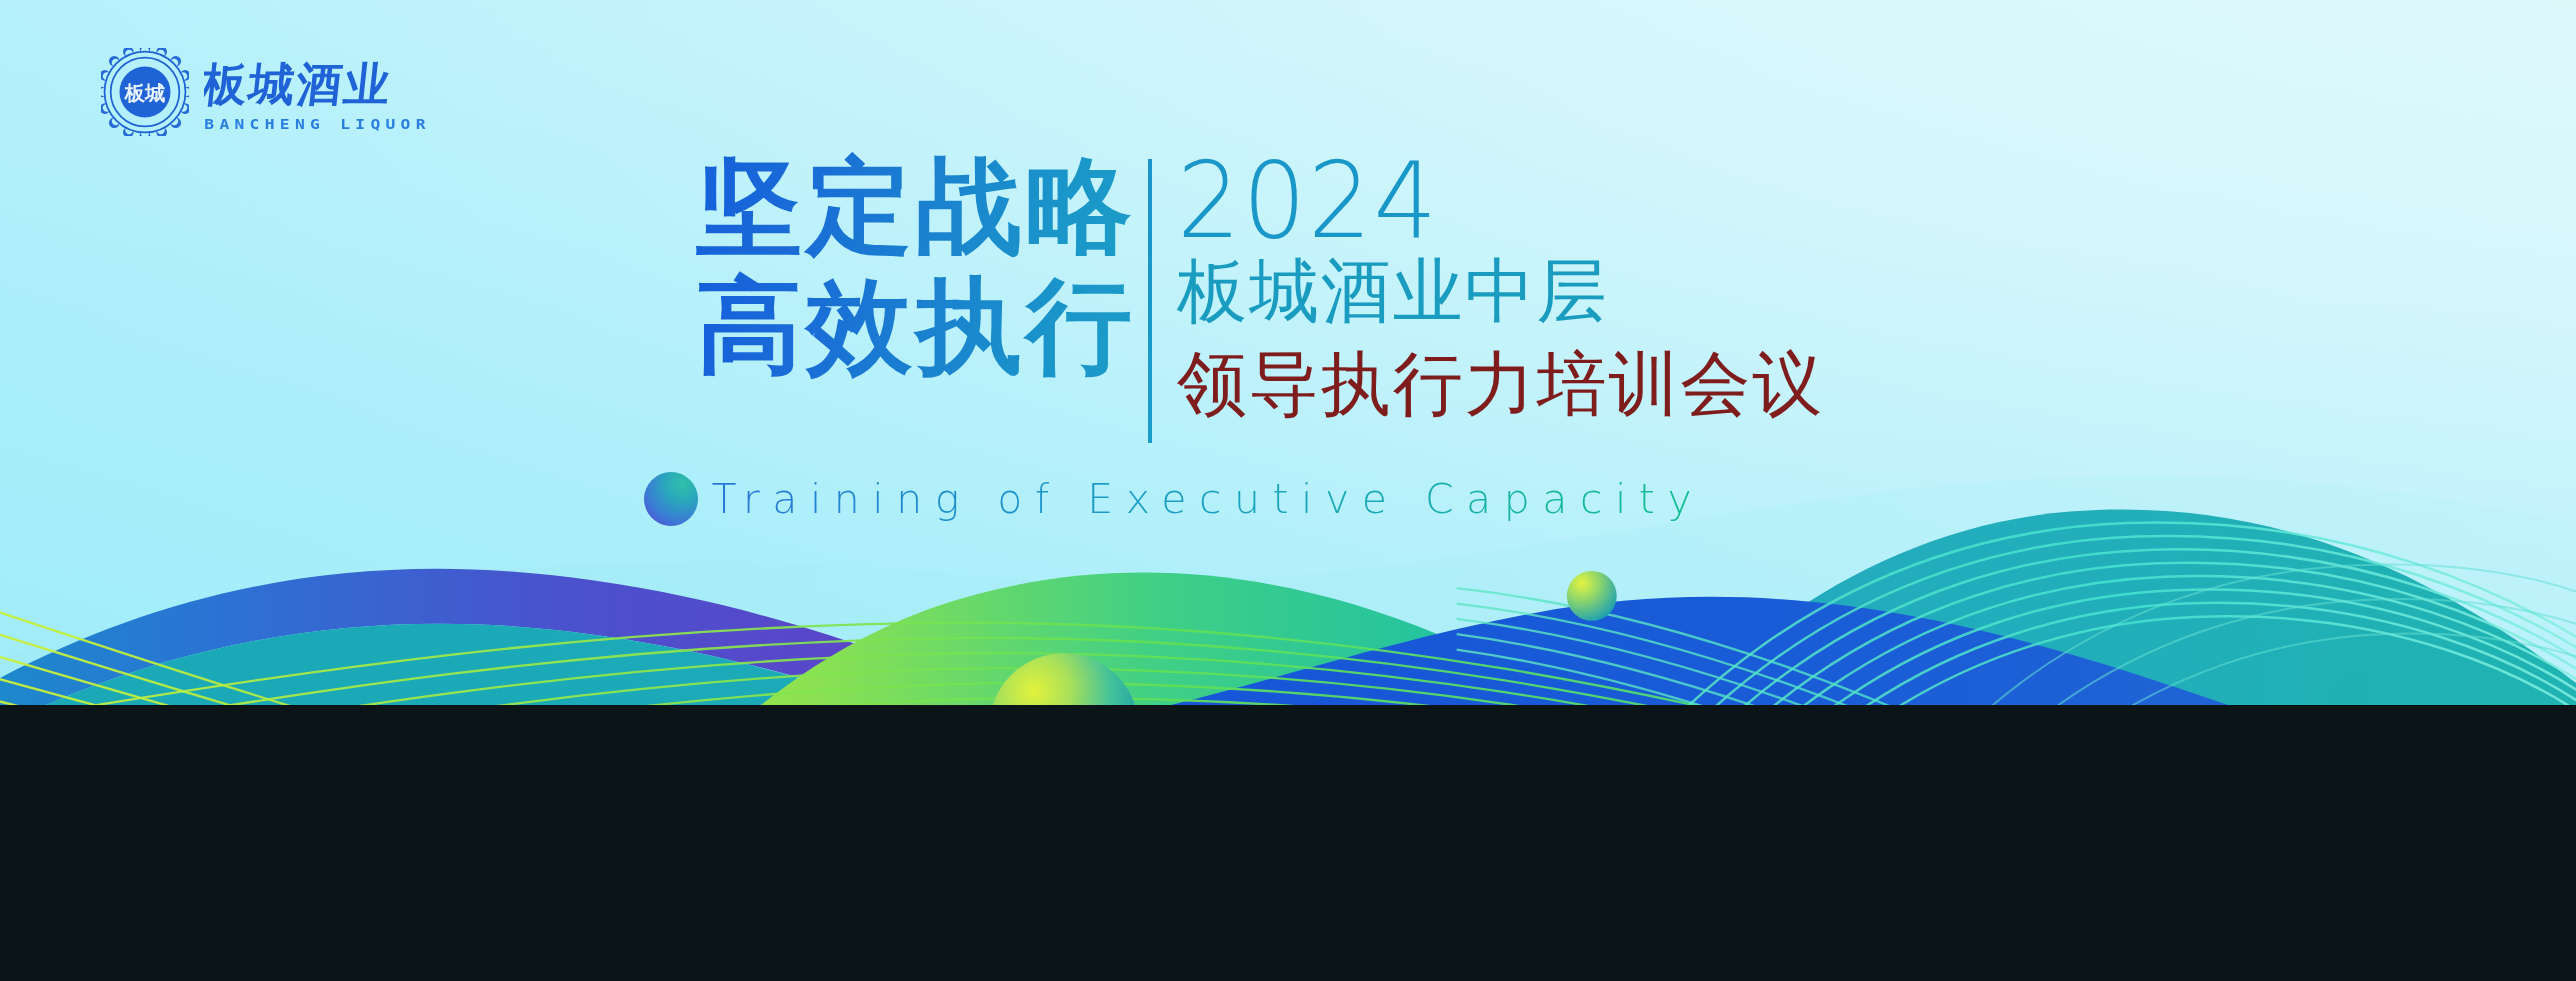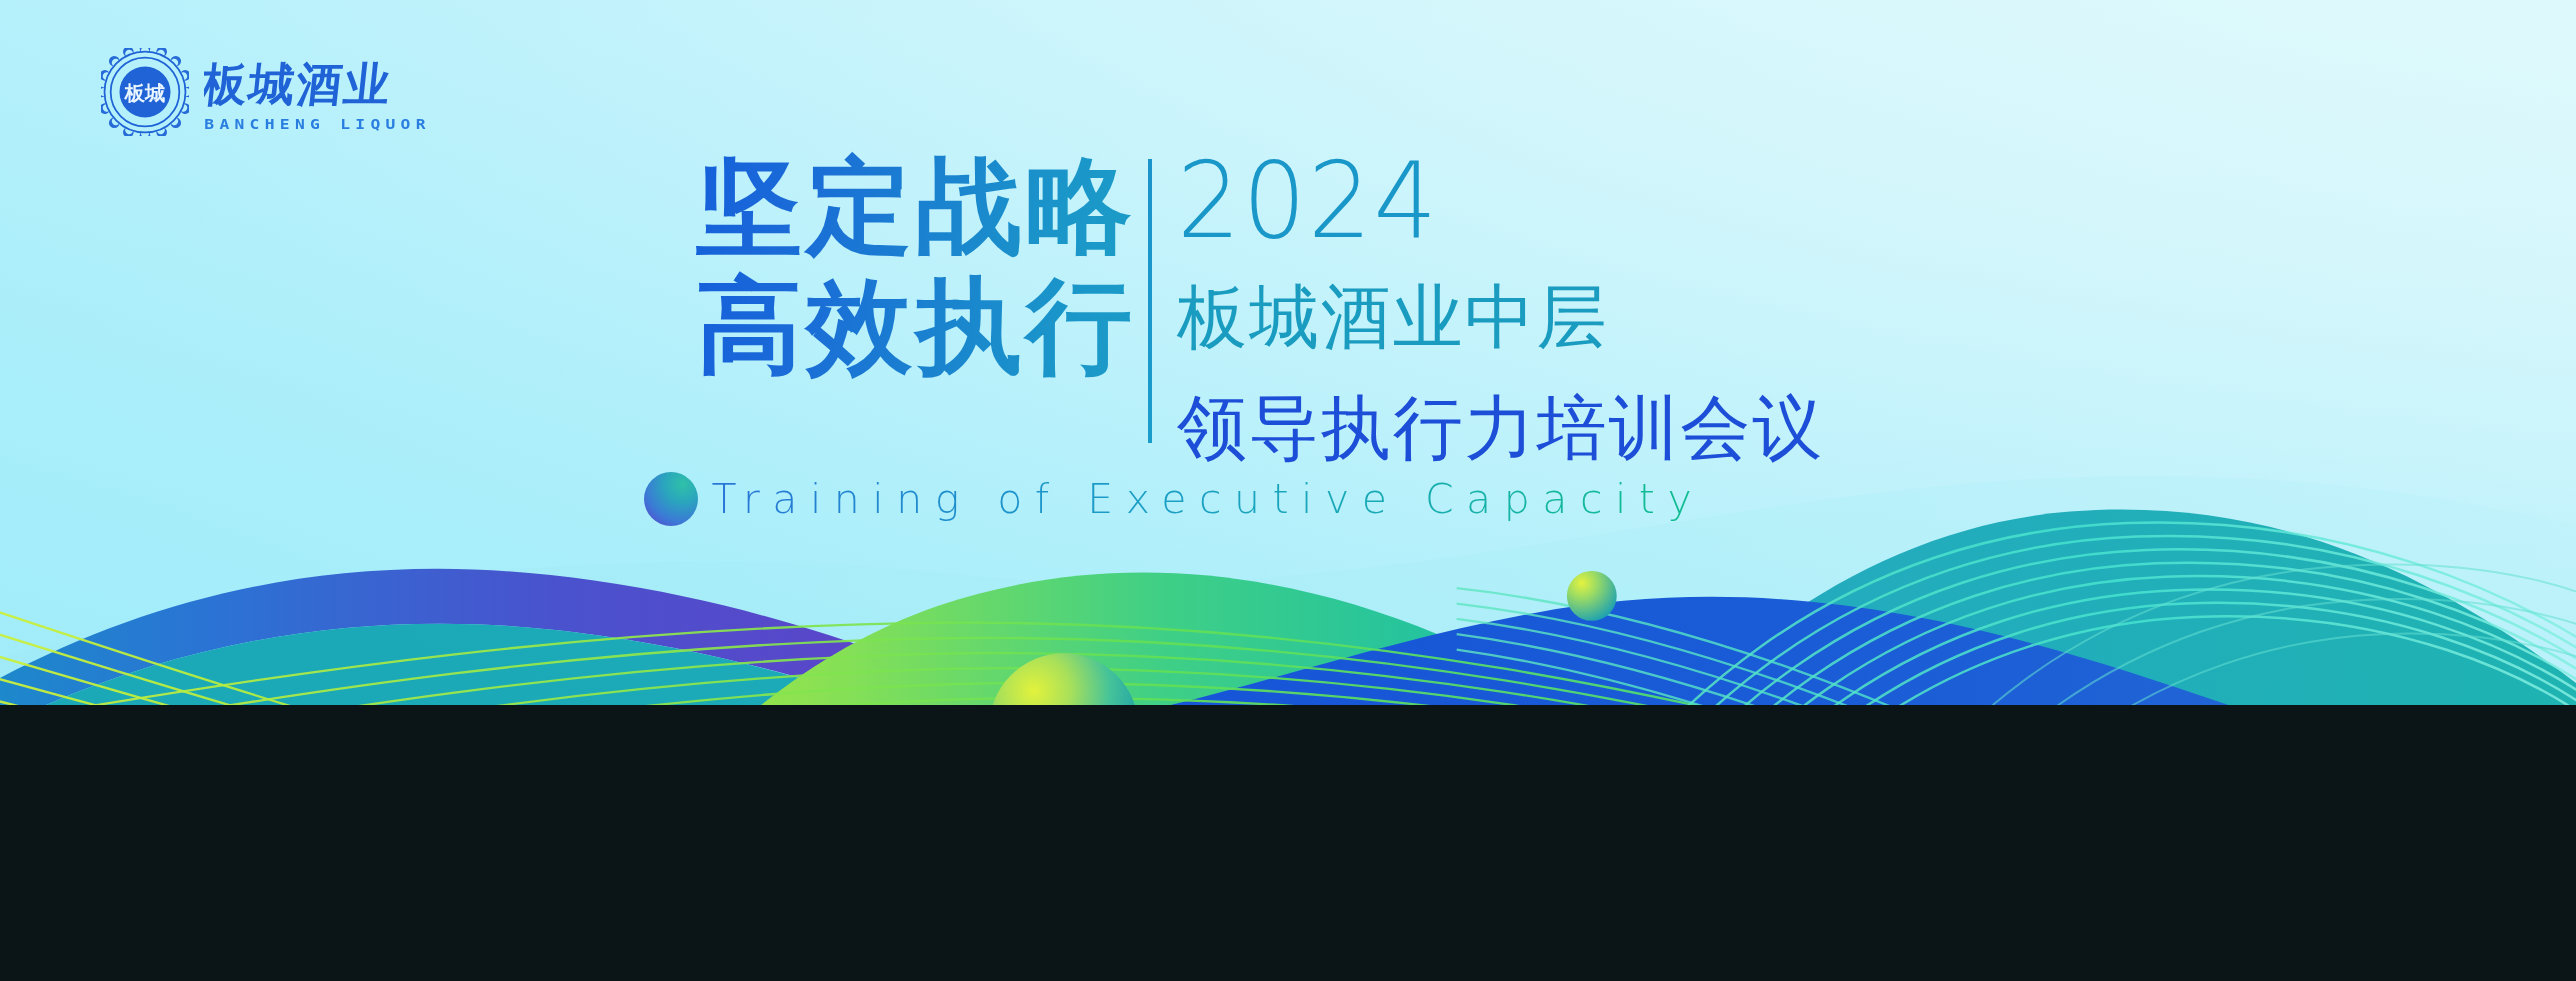--- a/index.html
+++ b/index.html
@@ -80,42 +80,41 @@
     height:284px;
     margin-top:11.5px;
     background:linear-gradient(180deg,#1b93cb 0%,#1a9ccb 100%);
     flex:0 0 3.8px;
   }
 
   #headline-right{
     display:flex;flex-direction:column;
     padding-left:25px;
     padding-top:0px;
-    gap:26px;
   }
   #year{
     font-family:"DejaVu Sans","Liberation Sans",sans-serif;
     font-size:100px;
     line-height:1.02;
     font-weight:300;
     color:#1a97c9;
     letter-spacing:1.9px;
     transform:scaleY(1.06);
     transform-origin:left top;
   }
   .sub-line{
     font-family:"DejaVu Sans","Liberation Sans",sans-serif;
     font-size:70px;
     line-height:1.22;
     font-weight:300;
     letter-spacing:1.9px;
     color:#1a9cc0;
     white-space:nowrap;
   }
-  .sub-line.s2{color:#1d4ed8;}
+  .sub-line.s2{color:#7f1d1d;margin-top:8px;}
 
   
   #tagline-row{
     position:absolute;left:644px;top:472px;
     display:flex;align-items:center;gap:13.4px;justify-content:space-between;
   }
   #tagline-dot{
     width:54px;height:54px;border-radius:50%;
     background:radial-gradient(circle at 72% 22%, #2fc1a8 0%, #2aa6bd 32%, #3b7ad6 66%, #5350cf 88%, #5b4dcb 100%);
     flex:0 0 54px;

